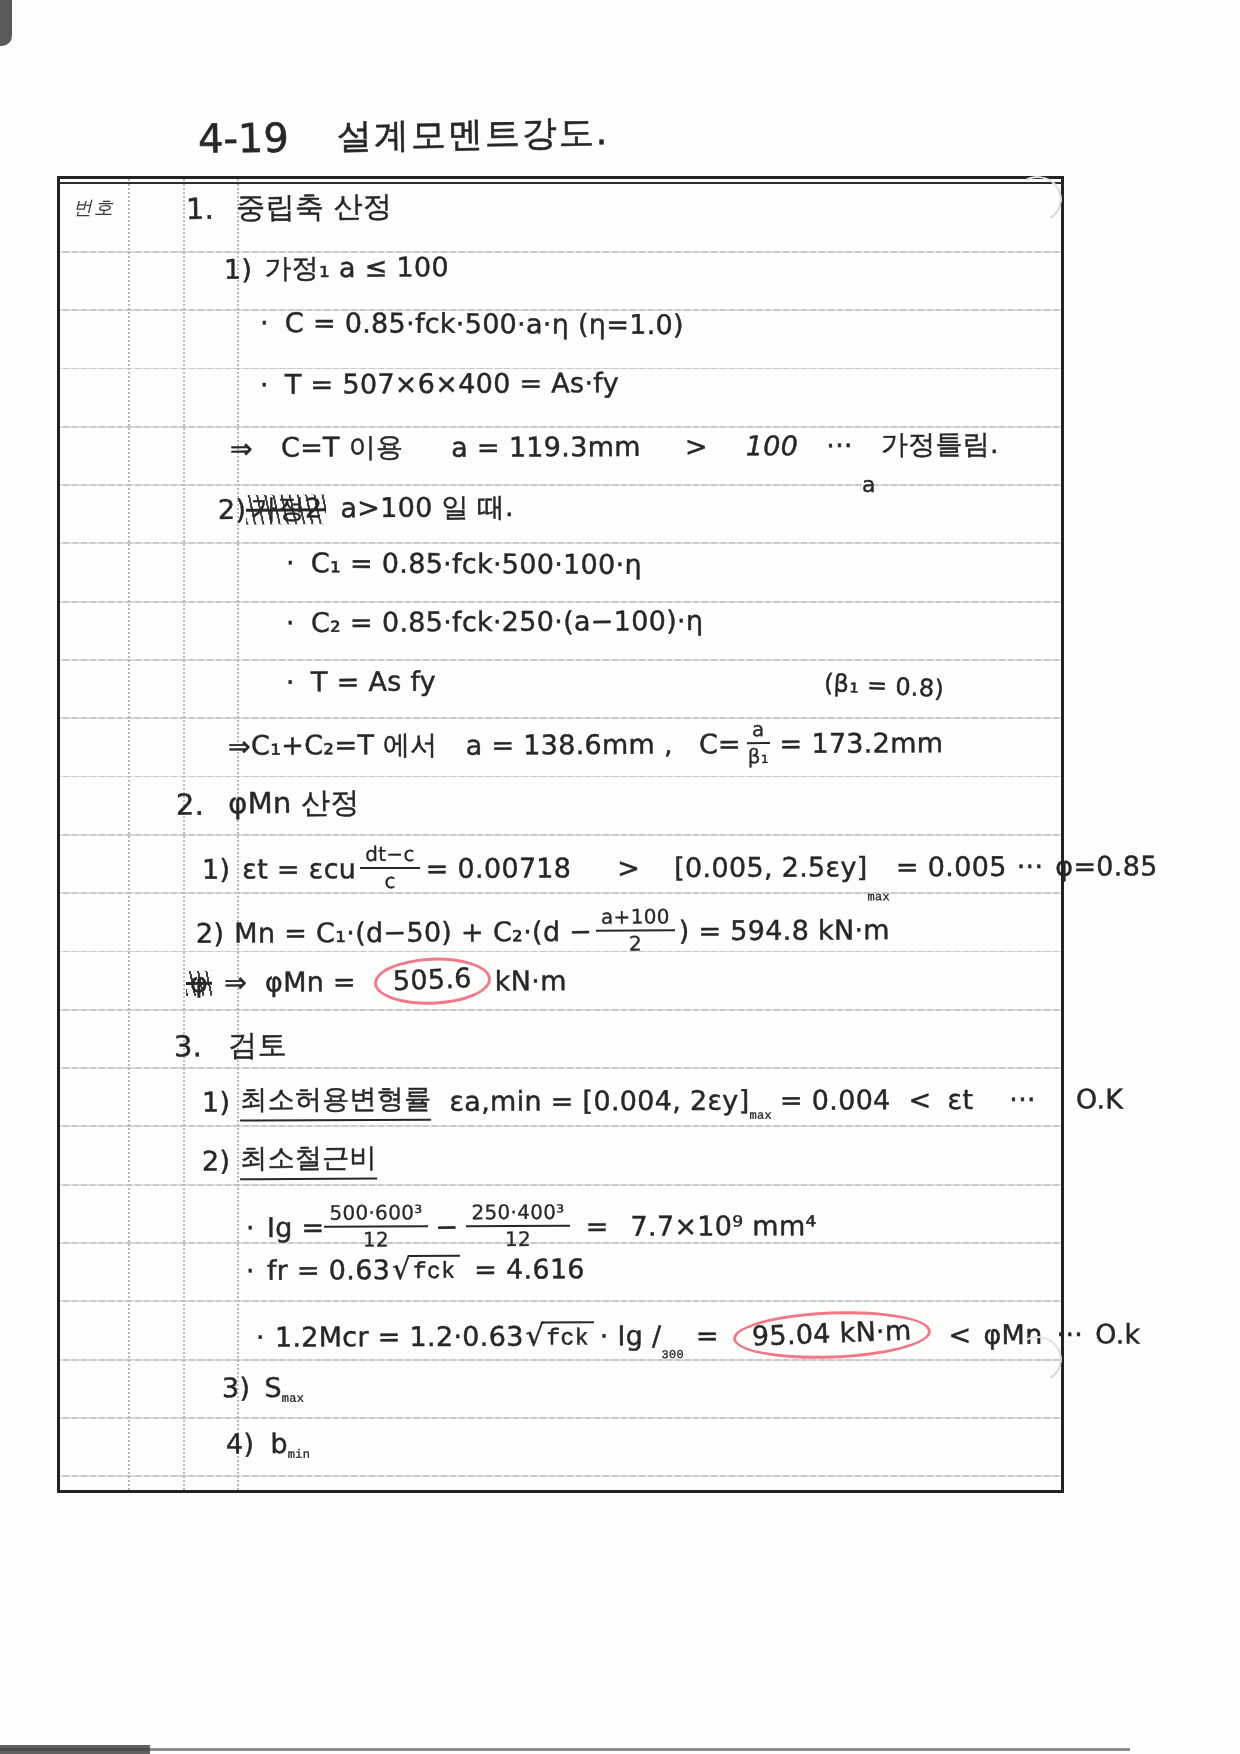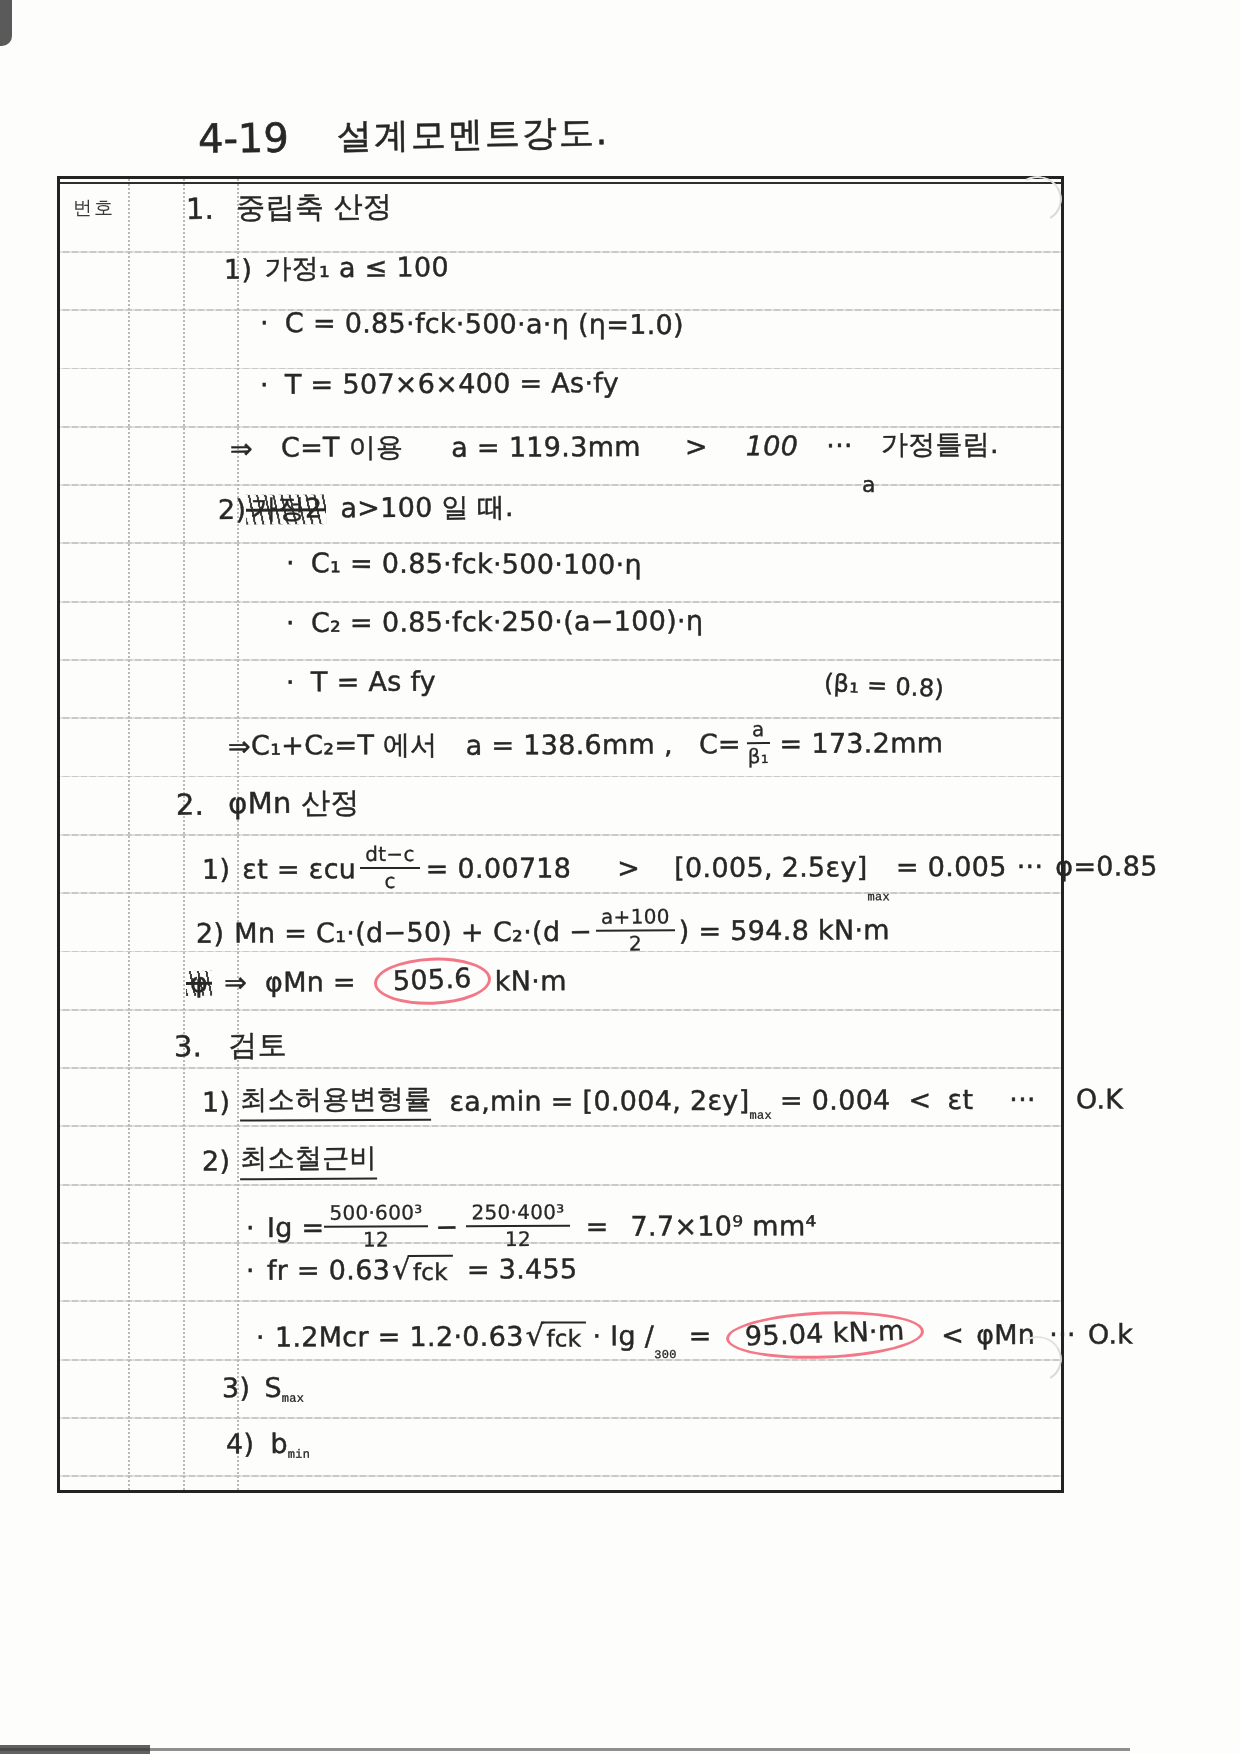--- a/index.html
+++ b/index.html
@@ -5,21 +5,21 @@
   html,body{margin:0;padding:0;}
   body{background:#ffffff;}
   .page{
     position:relative;width:1240px;height:1754px;overflow:hidden;
     background:#fdfdfb;
     font-family:"DejaVu Sans",sans-serif;color:#272727;
   }
   
   .sheet{
     position:absolute;left:57px;top:176px;width:1001px;height:1311px;
-    border:3px solid #232323;background:transparent;
+    border:3px solid #232323;background:transparent;font-style:italic;
   }
   .sheet::before{ 
     content:"";position:absolute;left:0;right:0;top:3px;height:2px;background:#2e2e2e;
   }
   .rules{
     position:absolute;left:0;right:0;top:72px;bottom:0;
     background:
       repeating-linear-gradient(to right, rgba(253,253,251,.45) 0 3px, transparent 3px 9px),
       repeating-linear-gradient(to bottom, #c9c9c9 0 1.8px, transparent 1.8px 58.3px);
   }
@@ -39,21 +39,21 @@
   .title-line{position:absolute;left:198px;top:112px;display:flex;align-items:flex-end;
     transform:rotate(-.8deg);-webkit-text-stroke:.6px #272727;}
   .title-num{font-size:40px;}
   .title-txt{font-size:35px;margin-left:48px;letter-spacing:2px;}
   .frac{display:inline-flex;flex-direction:column;align-items:center;
     font-size:20px;line-height:1.15;-webkit-text-stroke:.3px #272727;}
   .frac .fn{border-bottom:2.2px solid #272727;padding:0 5px 1px;}
   .frac .fd{padding-top:1px;}
   .sqrt{display:inline-flex;align-items:flex-start;}
   .sqrt .rad{font-size:29px;line-height:1;margin-right:-3px;}
-  .sqrt .body{border-top:2.2px solid #272727;padding:2px 5px 0;font-size:23px;}
+  .sqrt .body{border-top:2.2px solid #272727;padding:2px 5px 0;font-size:23px;font-family:Liberation Mono, monospace;}
   .circle-red{
     display:inline-flex;align-items:center;justify-content:center;
     border:3px solid #f27787;border-radius:50%;
     padding:3px 16px 7px;transform:rotate(-2deg);
   }
   .scribble{position:relative;display:inline-block;}
   .scribble::after{
     content:"";position:absolute;left:-4px;right:-4px;top:4px;bottom:2px;
     background:
       repeating-linear-gradient(78deg, rgba(39,39,39,.9) 0 2px, transparent 2px 8px),
@@ -235,21 +235,21 @@
     <span style="margin-left:22px;">7.7×10⁹ mm⁴</span>
   </div>
 
   <div class="hw" style="left:246px;top:1254px;transform:rotate(-.3deg);">
     <span>·</span>
     <span style="margin-left:12px;">fr = 0.63</span>
     <span class="sqrt" style="margin-left:2px;">
       <span class="rad">√</span>
       <span class="body">fck</span>
     </span>
-    <span style="margin-left:14px;">= 3.455</span>
+    <span style="margin-left:14px;">= 4.616</span>
   </div>
 
   <div class="hw" style="left:256px;top:1312px;transform:rotate(-.2deg);">
     <span>·</span>
     <span style="margin-left:10px;">1.2Mcr = 1.2·0.63</span>
     <span class="sqrt" style="margin-left:2px;">
       <span class="rad">√</span>
       <span class="body">fck</span>
     </span>
     <span style="margin-left:6px;">· Ig /</span>

